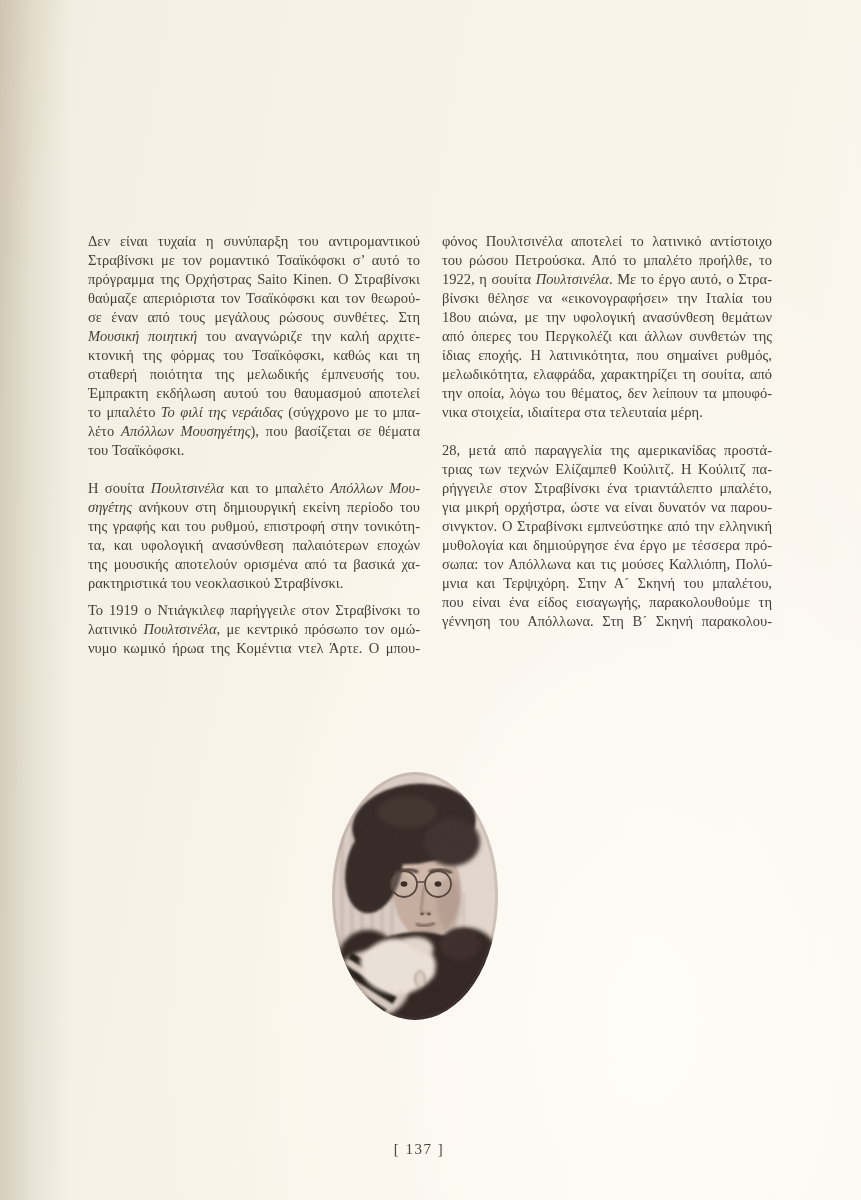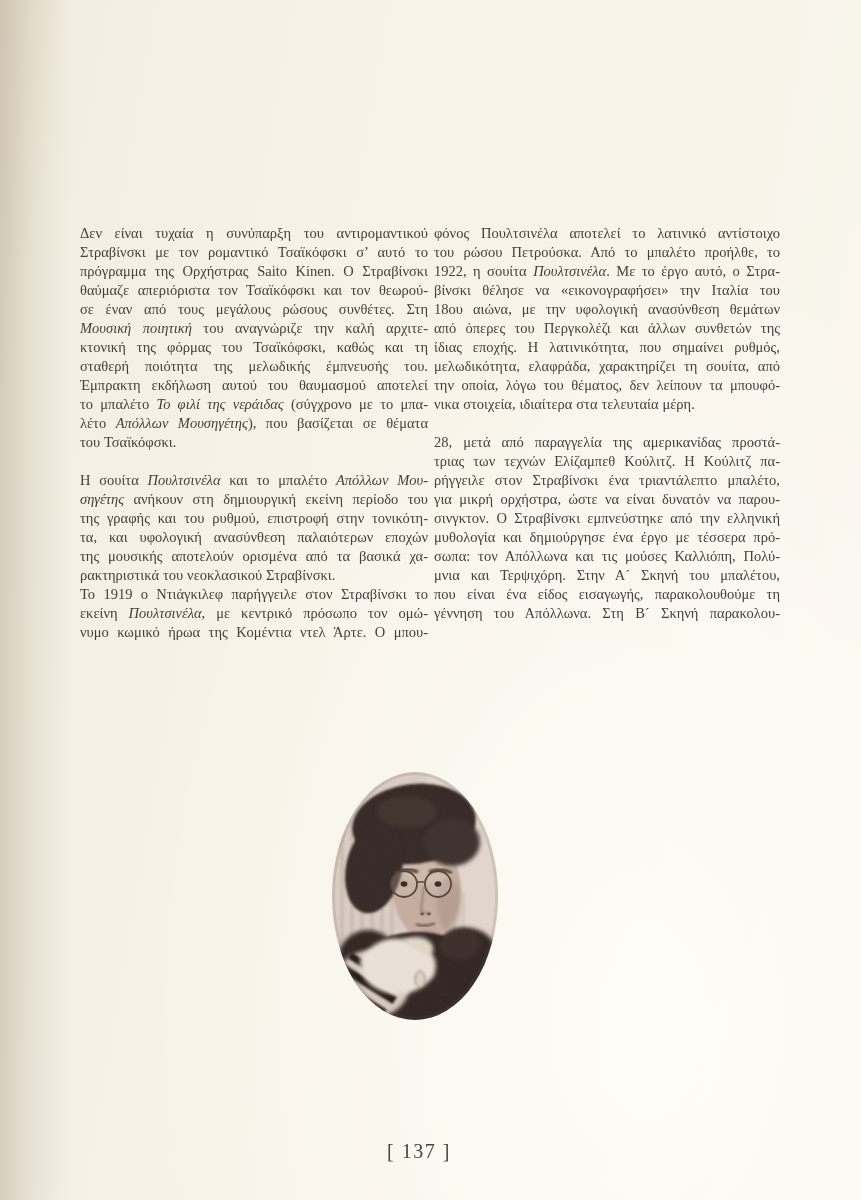--- a/index.html
+++ b/index.html
@@ -20,38 +20,38 @@
     background:linear-gradient(90deg, rgba(140,126,102,0.30) 0%, rgba(140,126,102,0.12) 45%, rgba(140,126,102,0) 100%);
     pointer-events:none;
   }
   .column{
     position:absolute;top:224px;
     font-size:14.5px;
     color:#46403a;
   }
   #col-left{left:80px;width:348px;}
   #col-right{left:434px;width:346px;}
-  .para{margin:0;}
+  .para{margin:8px;}
   .para.spaced{margin-top:19px;}
   .line{
     line-height:19px;height:19px;overflow:hidden;
     text-align:justify;text-align-last:justify;
     word-spacing:0.02em;
   }
   .line.last{text-align:left;text-align-last:left;}
   .line i{}
   .portrait{
     position:absolute;left:332px;top:772px;width:166px;height:248px;margin:0;
   }
   .portrait svg{display:block;width:100%;height:100%;}
   .footer{
     position:absolute;top:1140px;left:0;width:838px;text-align:center;
   }
   .page-number{
-    font-size:20px;letter-spacing:1.5px;color:#4c443c;
+    font-size:15px;letter-spacing:1.5px;color:#4c443c;
   }
 </style>
 </head>
 <body>
 
 <div class="page">
 
   <div class="scan-edge"></div>
 
   <main>
@@ -73,21 +73,21 @@
         <div class="para spaced">
           <div class="line"><span>Η σουίτα </span><i>Πουλτσινέλα</i><span> και το μπαλέτο </span><i>Απόλλων Μου-</i></div>
           <div class="line"><i>σηγέτης</i><span> ανήκουν στη δημιουργική εκείνη περίοδο του</span></div>
           <div class="line"><span>της γραφής και του ρυθμού, επιστροφή στην τονικότη-</span></div>
           <div class="line"><span>τα, και υφολογική ανασύνθεση παλαιότερων εποχών</span></div>
           <div class="line"><span>της μουσικής αποτελούν ορισμένα από τα βασικά χα-</span></div>
           <div class="line last"><span>ρακτηριστικά του νεοκλασικού Στραβίνσκι.</span></div>
         </div>
         <div class="para">
           <div class="line"><span>Το 1919 ο Ντιάγκιλεφ παρήγγειλε στον Στραβίνσκι το</span></div>
-          <div class="line"><span>εκείνη </span><i>Πουλτσινέλα</i><span>, με κεντρικό πρόσωπο τον ομώ-</span></div>
+          <div class="line"><span>λατινικό </span><i>Πουλτσινέλα</i><span>, με κεντρικό πρόσωπο τον ομώ-</span></div>
           <div class="line"><span>νυμο κωμικό ήρωα της Κομέντια ντελ Άρτε. Ο μπου-</span></div>
         </div>
       </div>
     <div class="column" id="col-right">
         <div class="para">
           <div class="line"><span>φόνος Πουλτσινέλα αποτελεί το λατινικό αντίστοιχο</span></div>
           <div class="line"><span>του ρώσου Πετρούσκα. Από το μπαλέτο προήλθε, το</span></div>
           <div class="line"><span>1922, η σουίτα </span><i>Πουλτσινέλα</i><span>. Με το έργο αυτό, ο Στρα-</span></div>
           <div class="line"><span>βίνσκι θέλησε να «εικονογραφήσει» την Ιταλία του</span></div>
           <div class="line"><span>18ου αιώνα, με την υφολογική ανασύνθεση θεμάτων</span></div>

